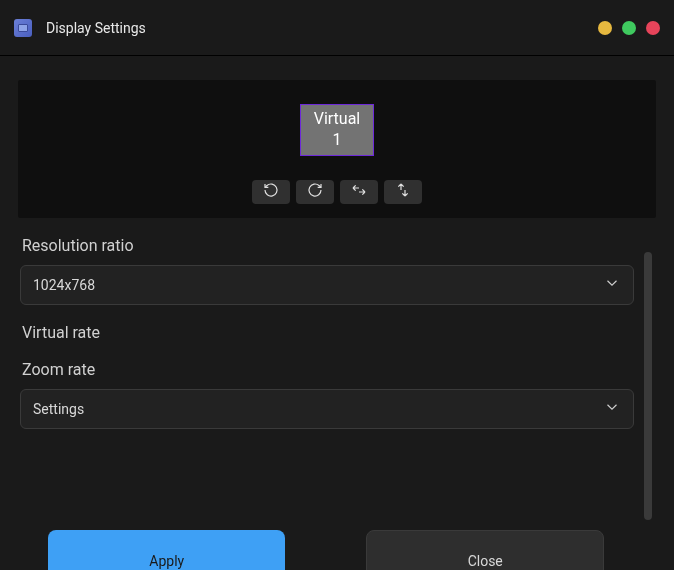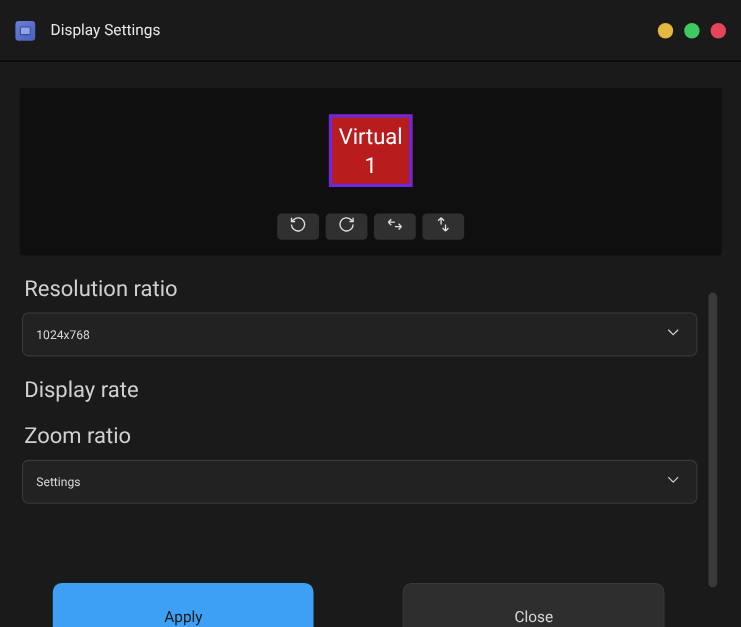--- a/index.html
+++ b/index.html
@@ -72,24 +72,24 @@
       background: #0f0f0f;
       margin: 24px 18px 0 18px;
       border-radius: 2px;
       padding: 24px 0 14px 0;
       display: flex;
       flex-direction: column;
       align-items: center;
       gap: 24px;
     }
     .monitor-box {
-      background: #b91c1c;
-      border: 3px solid #6d28d9;
+      background: #737373;
+      border: 1px solid #6d28d9;
       color: #fff;
-      font-size: 20px;
+      font-size: 16px;
       line-height: 1.3;
       padding: 4px 6px;
       text-align: center;
       min-width: 74px;
     }
     .rotate-controls {
       display: flex;
       gap: 6px;
     }
     .rotate-btn {
@@ -120,39 +120,39 @@
       top: 34px;
       width: 8px;
       height: 268px;
       background: #3a3a3a;
       border-radius: 4px;
     }
     .setting-group {
       margin-bottom: 18px;
     }
     .setting-label {
-      font-size: 20px;
+      font-size: 16px;
       color: #d0d0d0;
       margin-bottom: 10px;
       padding-left: 2px;
     }
     .dropdown {
       background: #222;
       border: 1px solid #3a3a3a;
       border-radius: 6px;
       height: 40px;
       display: flex;
       align-items: center;
       justify-content: space-between;
       padding: 0 12px;
       margin-right: 20px;
       cursor: pointer;
     }
     .dropdown-value {
-      font-size: 11px;
+      font-size: 14px;
       color: #d8d8d8;
     }
     .dropdown-chevron svg {
       width: 18px;
       height: 18px;
       stroke: #d0d0d0;
       fill: none;
       stroke-width: 1.5;
     }
 
@@ -254,25 +254,25 @@
         <span class="dropdown-value">1024x768</span>
         <span class="dropdown-chevron">
           <svg viewBox="0 0 24 24">
               <path d="M6 9l6 6 6-6"></path>
             </svg>
         </span>
       </div>
     </div>
 
     <div class="setting-group">
-      <div class="setting-label">Display rate</div>
+      <div class="setting-label">Virtual rate</div>
     </div>
 
     <div class="setting-group">
-      <div class="setting-label">Zoom ratio</div>
+      <div class="setting-label">Zoom rate</div>
       <div class="dropdown">
         <span class="dropdown-value">Settings</span>
         <span class="dropdown-chevron">
           <svg viewBox="0 0 24 24">
               <path d="M6 9l6 6 6-6"></path>
             </svg>
         </span>
       </div>
     </div>
   </div>

